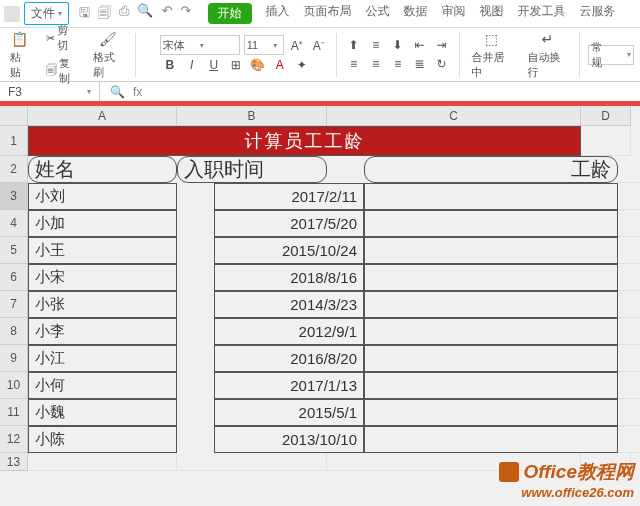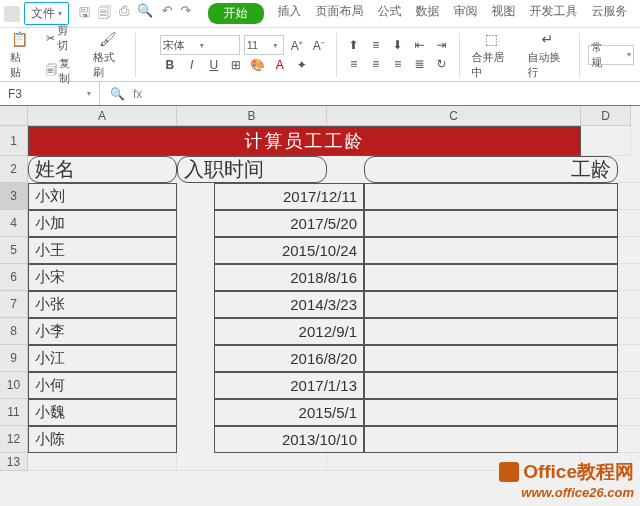--- a/index.html
+++ b/index.html
@@ -6,39 +6,39 @@
 body { width:640px; height:506px; background:#f0f0f0; overflow:hidden; position:relative; }
 
 
 .menubar { height:28px; background:#fff; display:flex; align-items:center; padding:0 4px; gap:4px; font-size:12px; color:#555; border-bottom:1px solid #ddd; }
 .menubar .app-icon { width:16px; height:16px; background:#e0e0e0; border-radius:2px; }
 .menubar .file-menu { display:flex; align-items:center; gap:2px; padding:2px 6px; border:1px solid #0ea5e9; border-radius:2px; cursor:pointer; }
 .menubar .qat { display:flex; gap:8px; margin-left:6px; }
 .menubar .qat span { color:#888; font-size:13px; cursor:pointer; }
 .menubar .tabs { display:flex; gap:14px; margin-left:12px; }
 .menubar .tab { cursor:pointer; color:#666; }
-.menubar .tab.active { background:#2aa515; color:#fff; padding:2px 16px; border-radius:9px; }
+.menubar .tab.active { background:#2aa515; color:#fff; padding:2px 10px; border-radius:4px; }
 
 
 .ribbon { height:54px; background:#fff; display:flex; align-items:center; padding:2px 6px; gap:8px; border-bottom:1px solid #ccc; font-size:11px; color:#555; }
 .rgroup { display:flex; flex-direction:column; align-items:center; gap:1px; }
 .rgroup-row { display:flex; gap:4px; align-items:center; }
 .big-btn { display:flex; flex-direction:column; align-items:center; gap:1px; padding:2px 4px; cursor:pointer; }
 .icon-box { width:20px; height:20px; display:flex; align-items:center; justify-content:center; font-size:14px; }
 .small-btn { padding:1px 4px; cursor:pointer; display:flex; align-items:center; gap:2px; font-size:11px; }
 .sep { width:1px; height:44px; background:#ddd; }
 .font-select { height:20px; border:1px solid #ccc; font-size:11px; padding:0 2px; background:#fff; display:flex; align-items:center; gap:14px; cursor:pointer; }
 .font-name { width:80px;margin-left:16px; }
 .font-size { width:40px; }
 .btnrow { display:flex; gap:4px; }
 .fmt-btn { width:18px; height:18px; display:flex; align-items:center; justify-content:center; cursor:pointer; font-size:12px; color:#555; border:1px solid transparent; }
 .dd-arrow { font-size:8px; color:#888; margin-left:1px; }
 
 
-.fxbar { height:24px; background:#fff; display:flex; align-items:center; border-bottom:1px solid #ef4444; font-size:12px; }
+.fxbar { height:24px; background:#fff; display:flex; align-items:center; border-bottom:5px solid #ef4444; font-size:12px; }
 .name-box { width:100px; height:100%; border-right:1px solid #ccc; padding:0 8px; display:flex; align-items:center; justify-content:space-between; color:#555; }
 .fx-icons { display:flex; gap:8px; padding:0 10px; color:#888; align-items:center; }
 .fx-input { flex:1; height:100%; padding:0 6px; }
 
 
 .sheet { position:relative; background:#fff; }
 .corner { position:absolute; left:0; top:0; width:28px; height:20px; background:#e8e8e8; border-right:1px solid #ccc; border-bottom:1px solid #ccc; }
 .colheads { position:absolute; left:28px; top:0; height:20px; display:flex; }
 .colhead { background:#e8e8e8; border-right:1px solid #ccc; border-bottom:1px solid #ccc; display:flex; align-items:center; justify-content:center; font-size:12px; color:#555; cursor:pointer; }
 .ch-A{width:149px}.ch-B{width:150px}.ch-C{width:254px}.ch-D{width:50px}
@@ -50,21 +50,21 @@
 .row { display:flex; height:27px; }
 .row.r1{height:30px}.row.r13{height:18px}
 .cell { border-right:1px solid #e0e0e0; border-bottom:1px solid #e0e0e0; padding:0 6px; display:flex; align-items:center; font-size:15px; color:#333; overflow:hidden; }
 .c-A{width:149px}.c-B{width:150px}.c-C{width:254px}.c-D{width:50px}
 .title-cell { background:#b91c1c; color:#fff; justify-content:center; font-size:18px; letter-spacing:2px; }
 .hdr { font-size:20px;border-radius:11px; }
 .right { justify-content:flex-end;margin-left:37px; }
 .bordered { border:1px solid #555; }
 
 .watermark { position:absolute; right:6px; bottom:6px; text-align:right; font-weight:bold; }
-.watermark .t1 { color:#c55a11; font-size:19px; display:flex; align-items:center; justify-content:flex-end; gap:4px;margin-top:28px; }
+.watermark .t1 { color:#c55a11; font-size:19px; font-style:italic; display:flex; align-items:center; justify-content:flex-end; gap:4px;margin-top:28px; }
 .watermark .wm-icon { width:20px; height:20px; background:#c55a11; border-radius:3px; display:inline-block; }
 .watermark .t2 { color:#c55a11; font-size:13px;font-style:italic; }
 </style>
 </head>
 <body>
 
 <div class="menubar">
   <span class="app-icon"></span>
   <span class="file-menu">
     <span>文件</span>
@@ -210,21 +210,21 @@
       <div class="cell c-D"></div>
     </div>
     <div class="row">
       <div class="cell c-A hdr bordered">姓名</div>
       <div class="cell c-B hdr bordered">入职时间</div>
       <div class="cell c-C hdr right bordered">工龄</div>
       <div class="cell c-D"></div>
     </div>
     <div class="row">
         <div class="cell c-A bordered">小刘</div>
-        <div class="cell c-B right bordered">2017/12/11</div>
+        <div class="cell c-B right bordered">2017/2/11</div>
         <div class="cell c-C bordered"></div>
         <div class="cell c-D"></div>
       </div>
     <div class="row">
         <div class="cell c-A bordered">小加</div>
         <div class="cell c-B right bordered">2017/5/20</div>
         <div class="cell c-C bordered"></div>
         <div class="cell c-D"></div>
       </div>
     <div class="row">

